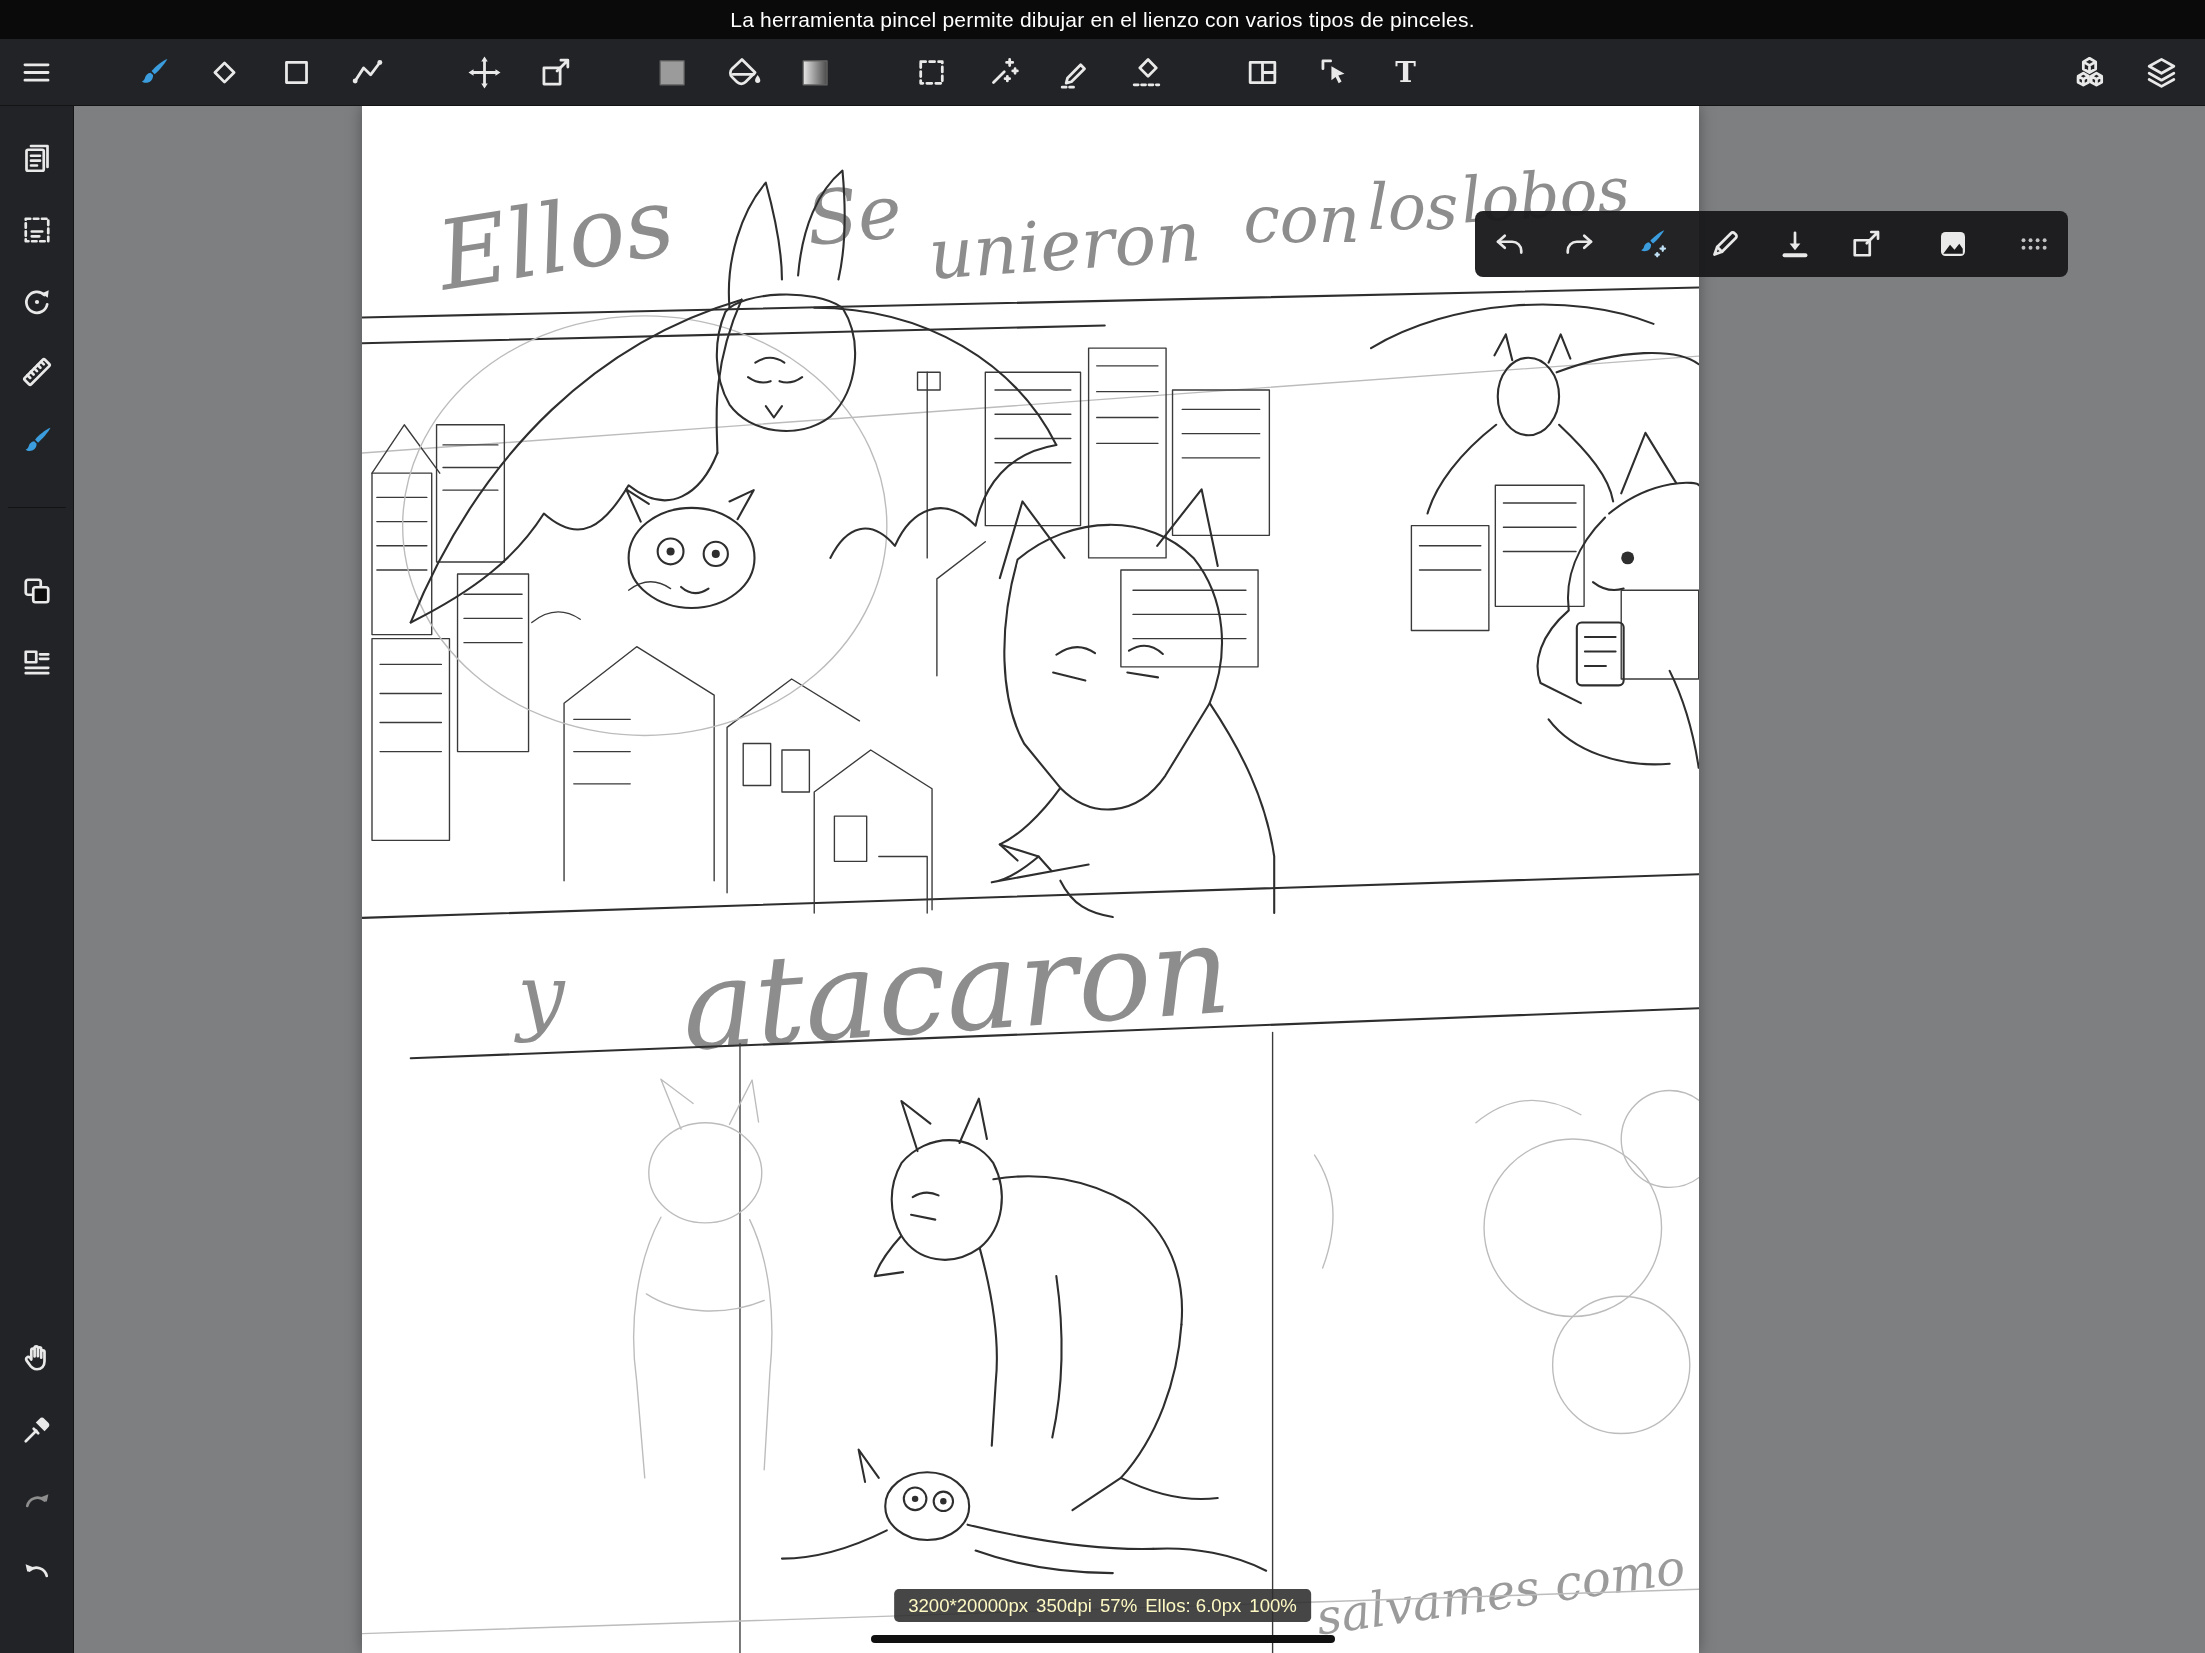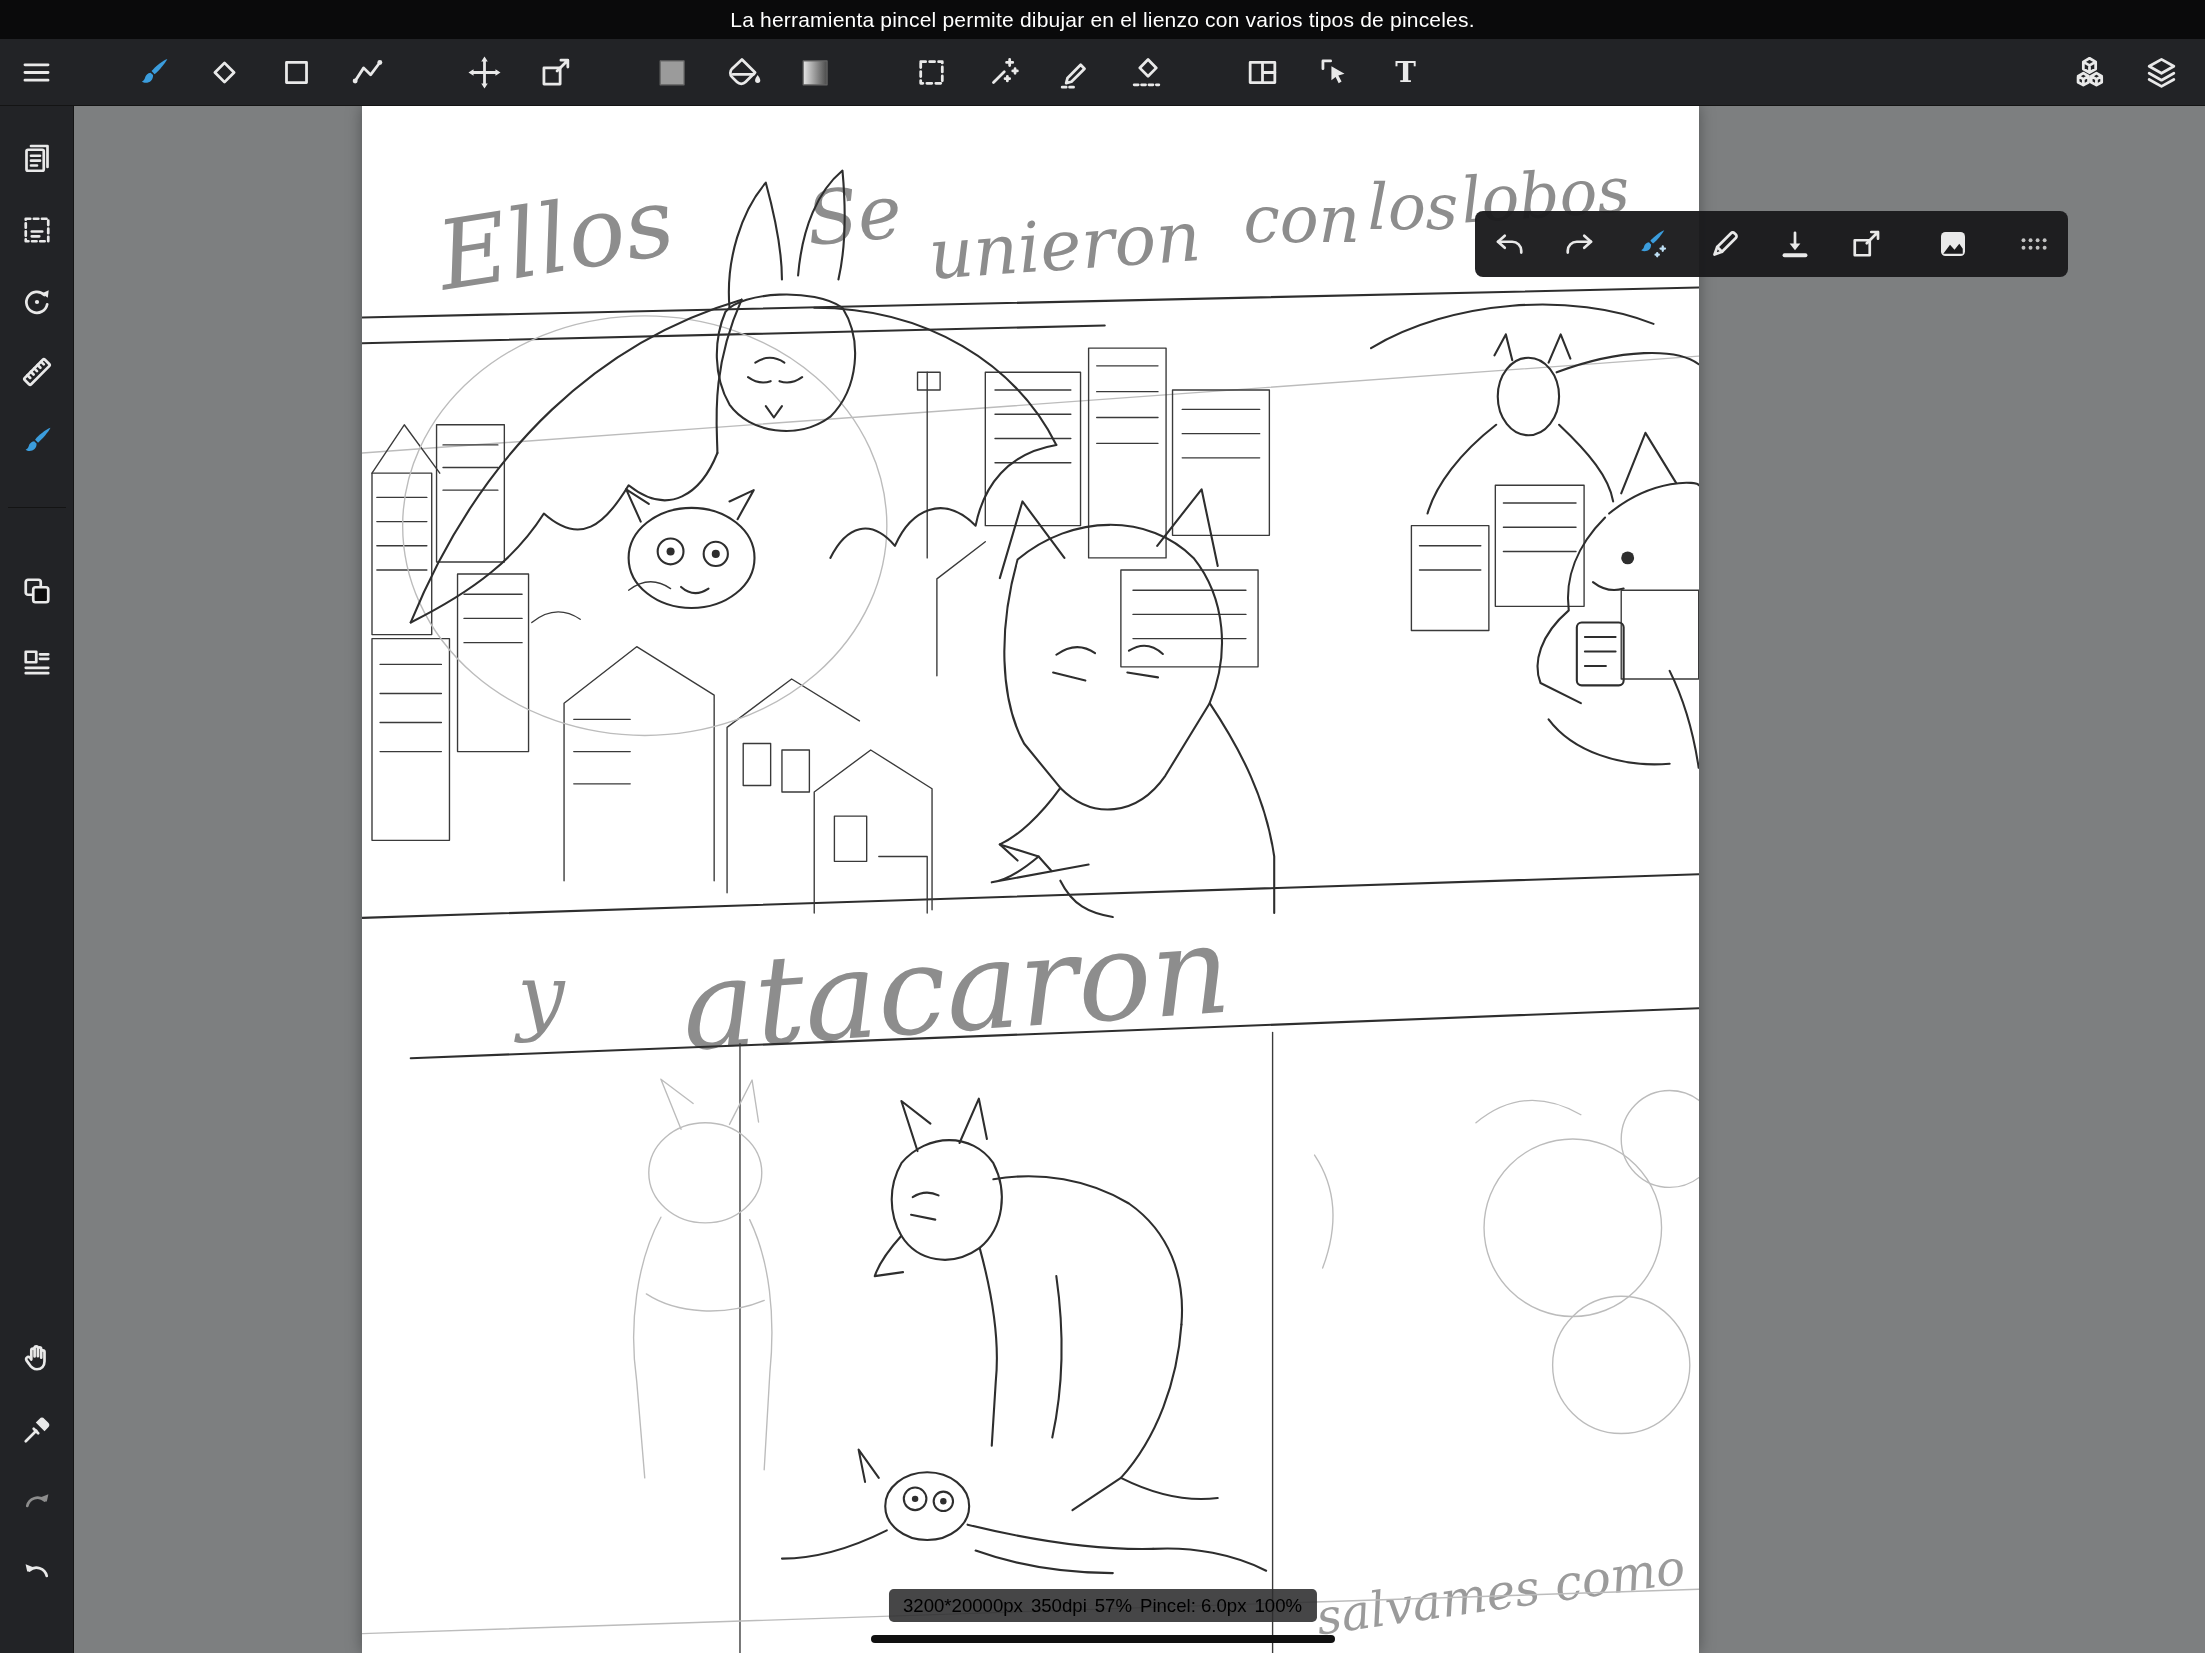--- a/index.html
+++ b/index.html
@@ -37,21 +37,21 @@
   .hw{fill:#8d8d8d;font-family:"DejaVu Serif",serif;font-style:italic}
   .hw2{fill:#9b9b9b;font-family:"DejaVu Serif",serif;font-style:italic}
 
   
   .quickbar{position:absolute;top:211px;left:1475px;width:593px;height:66px;background:rgba(26,26,28,.96);
             border-radius:8px;z-index:40}
   .qbtn{position:absolute;top:8px;width:50px;height:50px;display:flex;align-items:center;justify-content:center;border:none;background:transparent;border-radius:6.5px}
 
   
   .status{position:absolute;top:1589px;left:50%;transform:translateX(-50%);background:rgba(44,44,46,.88);
-          color:#000000;font-size:18.6px;padding:5.7px 14.5px;border-radius:4.8px;display:flex;gap:8px;white-space:nowrap;z-index:45}
+          color:#fef9c3;font-size:18.6px;padding:5.7px 14.5px;border-radius:4.8px;display:flex;gap:8px;white-space:nowrap;z-index:45}
 
   
   .home{position:absolute;left:50%;transform:translateX(-50%);bottom:9.7px;width:464px;height:8px;background:#101010;border-radius:4.8px;z-index:50}
 </style>
 </head>
 <body>
 
 <div class="screen">
 
   <div class="notify">
@@ -476,20 +476,20 @@
             <circle cx="19.1" cy="14.5" r="1.3"></circle>
         </g>
       </svg>
     </button>
   </div>
 
   <div class="status">
     <span>3200*20000px</span>
     <span>350dpi</span>
     <span>57%</span>
-    <span>Pincel: 6.0px</span>
+    <span>Ellos: 6.0px</span>
     <span>100%</span>
   </div>
 
   <div class="home"></div>
 
 </div>
 
 
 </body></html>

